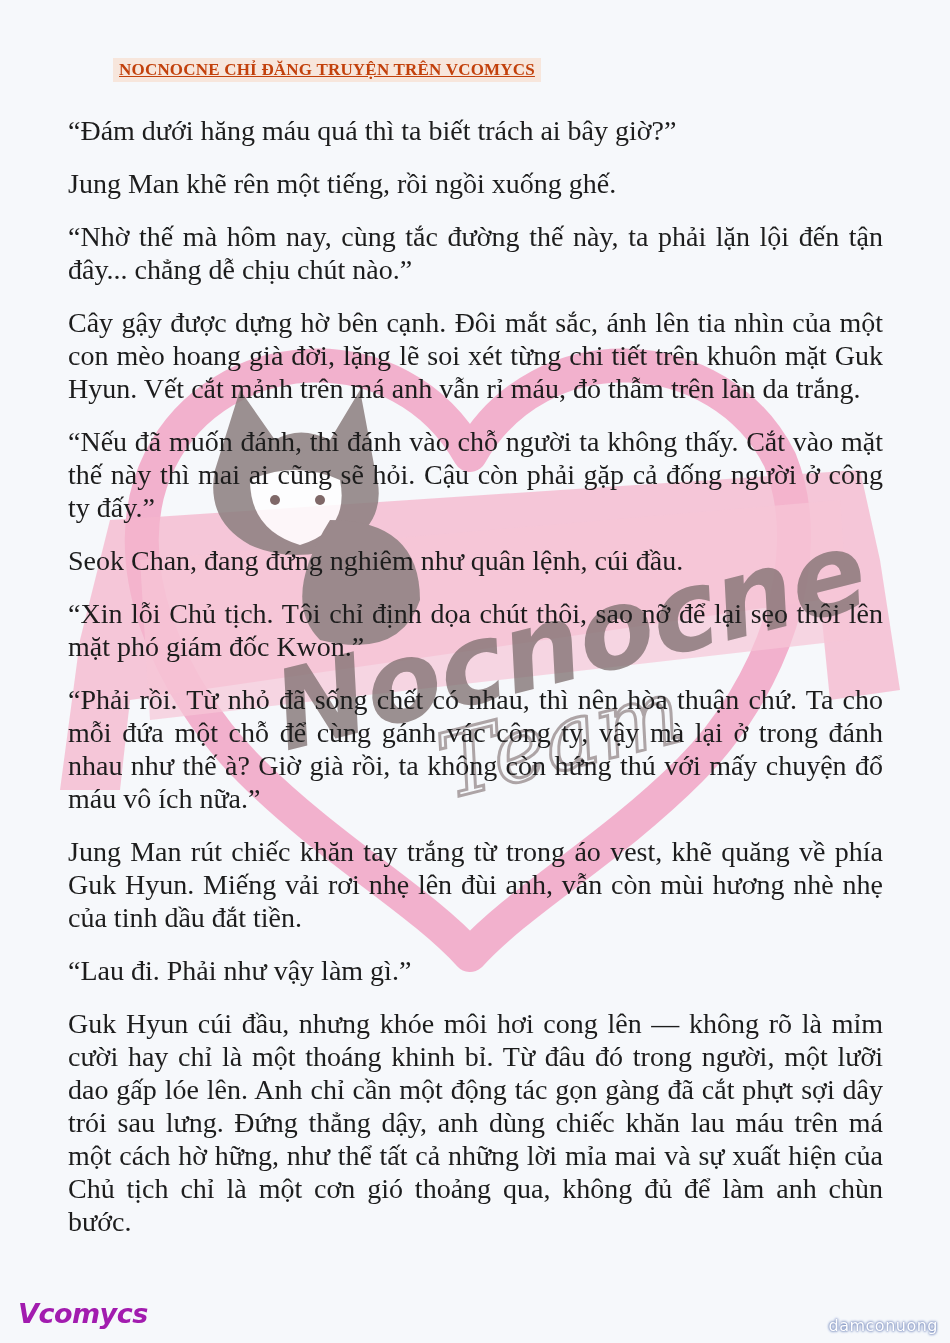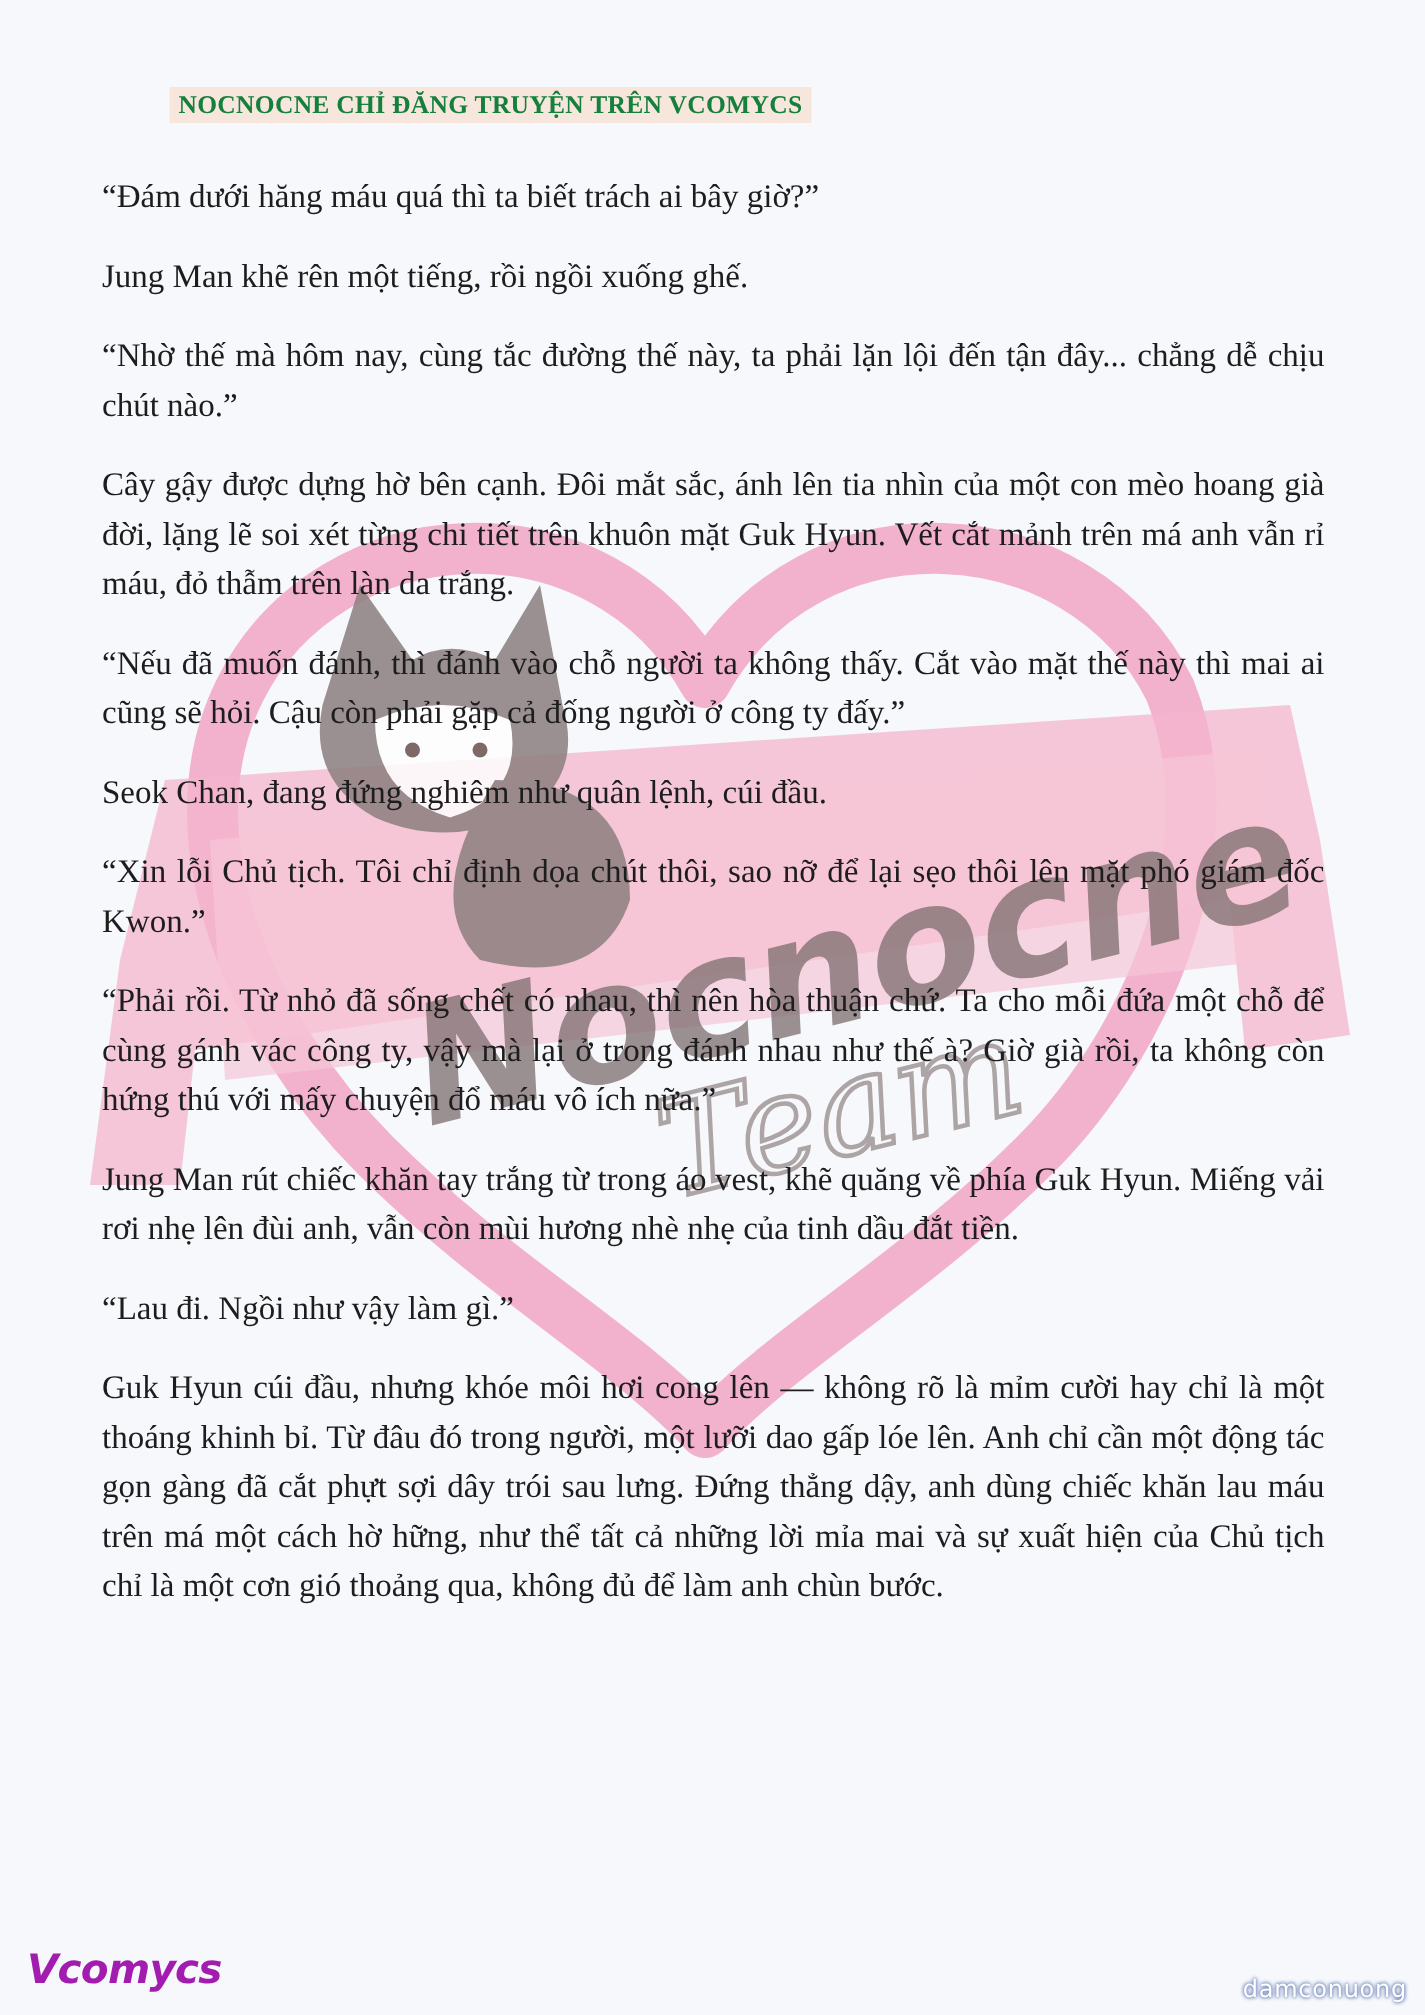--- a/index.html
+++ b/index.html
@@ -6,26 +6,26 @@
   body {
     width: 950px; height: 1343px; position: relative; overflow: hidden;
     background: #f6f8fb;
     font-family: "Liberation Serif", "DejaVu Serif", serif;
     color: #1c1c1c;
   }
   .watermark { position: absolute; left: 0; top: 0; width: 950px; height: 1343px; pointer-events: none; z-index: 0; }
   .header-banner {
     position: absolute; left: 113px; top: 58px; height: 24px;
     padding: 0 6px; background: #f7e6dc;
-    color: #15803d; font-weight: bold; font-size: 17px; line-height: 24px;
-    letter-spacing: 0.2px; z-index: 2;
+    color: #c2410c; font-weight: bold; font-size: 17px; line-height: 24px;
+    letter-spacing: 0.2px; z-index: 2; text-decoration: underline;
   }
   .content { position: absolute; left: 68px; top: 114px; width: 815px; z-index: 2; }
   .para {
-    margin: 0 0 20px 0; font-size: 22px; line-height: 33px;
+    margin: 0 0 20px 0; font-size: 28px; line-height: 33px;
     text-align: justify; color: #1d1d1d;
   }
   .footer-logo {
     position: absolute; left: 18px; top: 1298px; z-index: 2;
     font-family: "DejaVu Sans", sans-serif; font-style: italic; font-weight: bold;
     font-size: 27px; color: #a21caf; letter-spacing: -0.5px;
   }
   .footer-credit {
     position: absolute; right: 12px; top: 1316px; z-index: 2;
     font-family: "DejaVu Sans", sans-serif; font-size: 16px; color: #ffffff;
@@ -61,18 +61,18 @@
 <div class="content">
   <p class="para">“Đám dưới hăng máu quá thì ta biết trách ai bây giờ?”</p>
   <p class="para">Jung Man khẽ rên một tiếng, rồi ngồi xuống ghế.</p>
   <p class="para">“Nhờ thế mà hôm nay, cùng tắc đường thế này, ta phải lặn lội đến tận đây... chẳng dễ chịu chút nào.”</p>
   <p class="para">Cây gậy được dựng hờ bên cạnh. Đôi mắt sắc, ánh lên tia nhìn của một con mèo hoang già đời, lặng lẽ soi xét từng chi tiết trên khuôn mặt Guk Hyun. Vết cắt mảnh trên má anh vẫn rỉ máu, đỏ thẫm trên làn da trắng.</p>
   <p class="para">“Nếu đã muốn đánh, thì đánh vào chỗ người ta không thấy. Cắt vào mặt thế này thì mai ai cũng sẽ hỏi. Cậu còn phải gặp cả đống người ở công ty đấy.”</p>
   <p class="para">Seok Chan, đang đứng nghiêm như quân lệnh, cúi đầu.</p>
   <p class="para">“Xin lỗi Chủ tịch. Tôi chỉ định dọa chút thôi, sao nỡ để lại sẹo thôi lên mặt phó giám đốc Kwon.”</p>
   <p class="para">“Phải rồi. Từ nhỏ đã sống chết có nhau, thì nên hòa thuận chứ. Ta cho mỗi đứa một chỗ để cùng gánh vác công ty, vậy mà lại ở trong đánh nhau như thế à? Giờ già rồi, ta không còn hứng thú với mấy chuyện đổ máu vô ích nữa.”</p>
   <p class="para">Jung Man rút chiếc khăn tay trắng từ trong áo vest, khẽ quăng về phía Guk Hyun. Miếng vải rơi nhẹ lên đùi anh, vẫn còn mùi hương nhè nhẹ của tinh dầu đắt tiền.</p>
-  <p class="para">“Lau đi. Ngồi như vậy làm gì.”</p>
+  <p class="para">“Lau đi. Phải như vậy làm gì.”</p>
   <p class="para">Guk Hyun cúi đầu, nhưng khóe môi hơi cong lên — không rõ là mỉm cười hay chỉ là một thoáng khinh bỉ. Từ đâu đó trong người, một lưỡi dao gấp lóe lên. Anh chỉ cần một động tác gọn gàng đã cắt phựt sợi dây trói sau lưng. Đứng thẳng dậy, anh dùng chiếc khăn lau máu trên má một cách hờ hững, như thể tất cả những lời mỉa mai và sự xuất hiện của Chủ tịch chỉ là một cơn gió thoảng qua, không đủ để làm anh chùn bước.</p>
 </div>
 
 <div class="footer-logo">Vcomycs</div>
 <div class="footer-credit">damconuong</div>
 
 </body></html>

